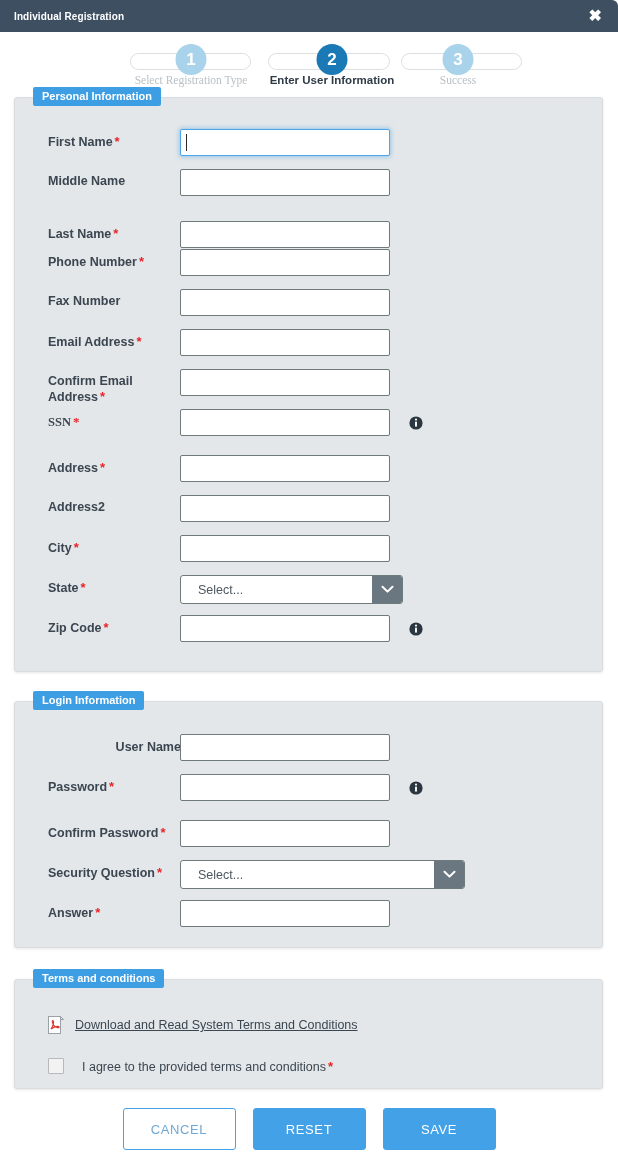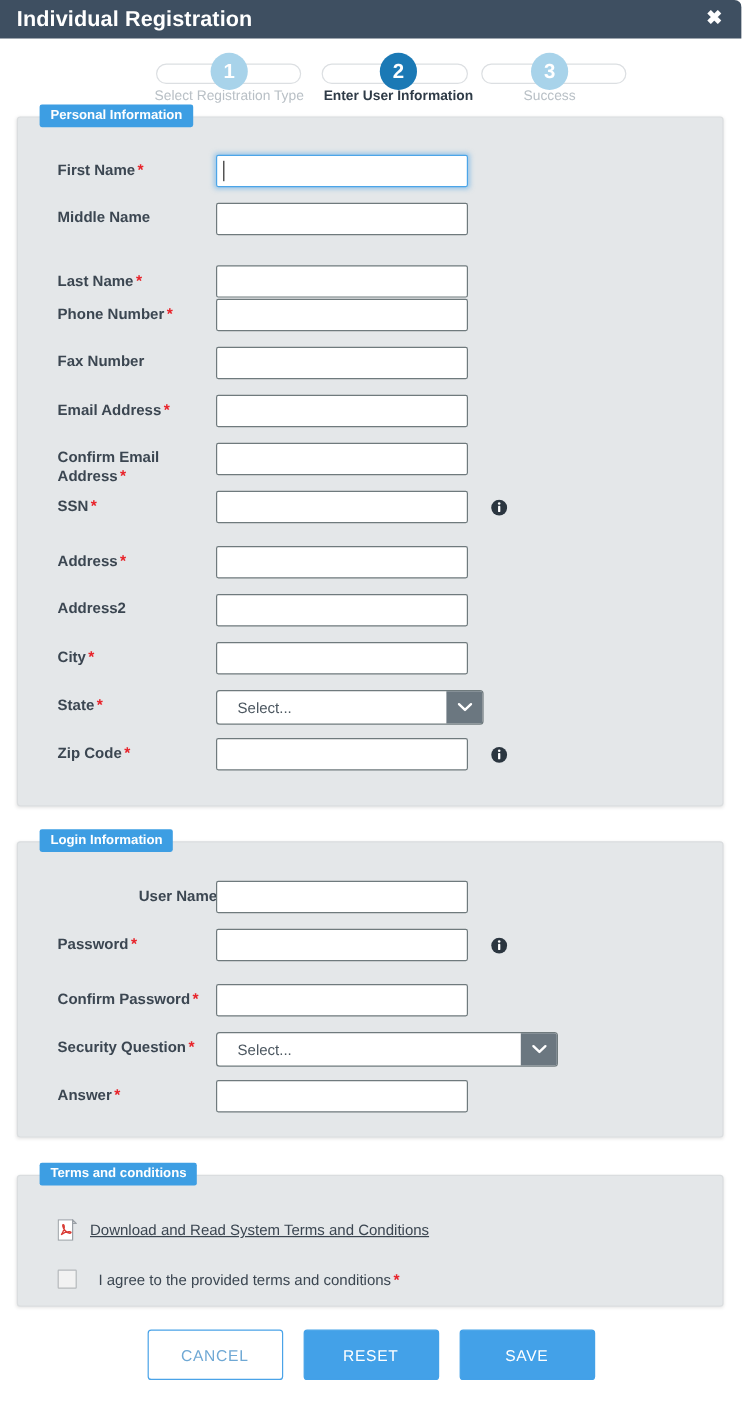--- a/index.html
+++ b/index.html
@@ -28,21 +28,21 @@
     left: 0; top: 0;
     width: 618px; height: 32px;
     background: #3e4f61;
     border-top-right-radius: 6px;
     display: flex;
     align-items: center;
     justify-content: space-between;
   }
   .titlebar-title {
     color: #ffffff;
-    font-size: 18px;
+    font-size: 10px;
     font-weight: bold;
     letter-spacing: 0.1px;
     padding-left: 14px;
   }
   .close-btn {
     color: #ffffff;
     font-size: 16px;
     font-weight: bold;
     padding-right: 16px;
     line-height: 1;
@@ -96,21 +96,21 @@
   .step-circle.active   { background: #1b79b5; }
 
   .step-label {
     position: absolute;
     top: 36px;
     left: 50%;
     transform: translateX(-50%);
     white-space: nowrap;
     font-size: 11.5px;
   }
-  .step-label.inactive { color: #b9c0c6; }
+  .step-label.inactive { color: #b9c0c6; font-family: Liberation Serif, serif; }
   .step-label.active   { color: #2f3b47; font-weight: bold; }
 
   
   .panel {
     position: absolute;
     left: 14px;
     width: 589px;
     background: #e4e7e9;
     border: 1px solid #dadddf;
     border-radius: 3px;
@@ -344,21 +344,21 @@
           <div class="inp"></div>
         </div>
         <div class="row" style="top: 236px;">
           <div class="lbl"><span>Email Address</span><span class="req">*</span></div>
           <div class="inp"></div>
         </div>
         <div class="row" style="top: 276px;">
           <div class="lbl"><span>Confirm Email Address</span><span class="req">*</span></div>
           <div class="inp"></div>
         </div>
-        <div class="row" style="top: 316px;">
+        <div class="row" style="top: 316px; font-family: Liberation Serif, serif;">
           <div class="lbl"><span>SSN</span><span class="req">*</span></div>
           <div class="inp"></div>
           <div class="info-icon">
             <svg width="14" height="14" viewBox="0 0 14 14">
               <circle cx="7" cy="7" r="6.6" fill="#2b3640"></circle>
               <circle cx="7" cy="3.6" r="1.05" fill="#ffffff"></circle>
               <rect x="6.05" y="5.5" width="1.9" height="5.2" rx="0.7" fill="#ffffff"></rect>
             </svg>
           </div>
         </div>

